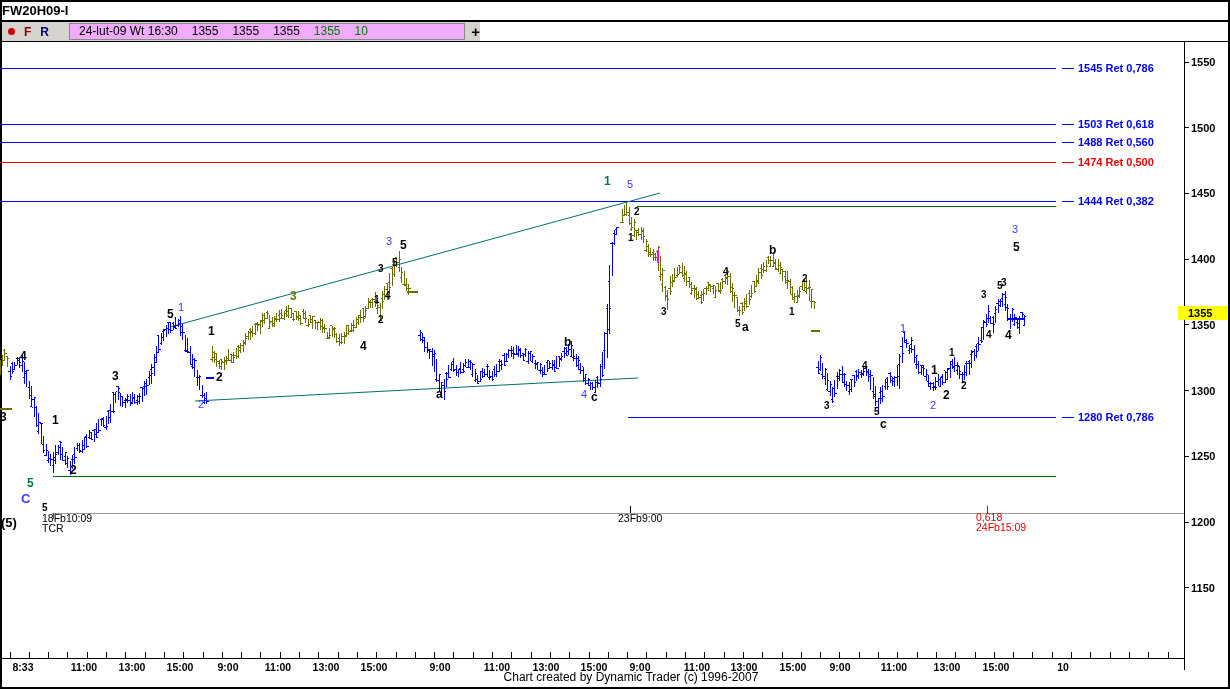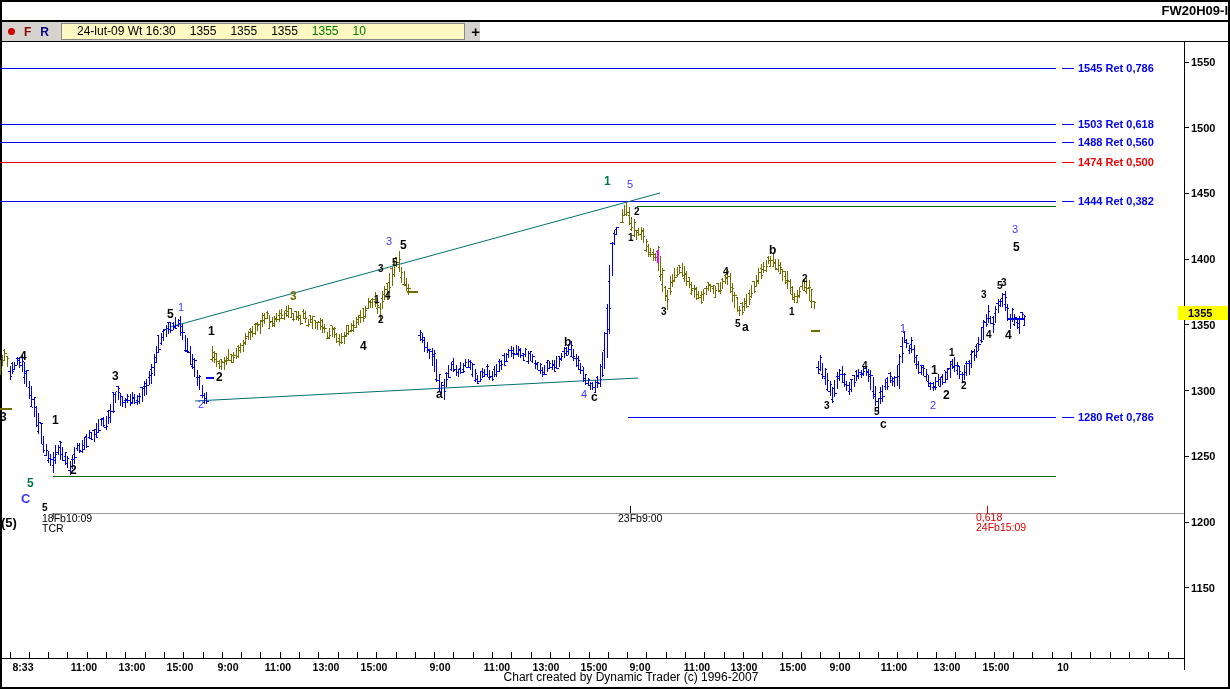--- a/index.html
+++ b/index.html
@@ -1,27 +1,27 @@
 <!DOCTYPE html>
 <html><head>
 <meta charset="utf-8">
 <style>
   html,body{margin:0;padding:0;background:#fff;}
   .screen{position:relative;width:1230px;height:689px;background:#fff;overflow:hidden;
           box-shadow:inset 0 0 0 2px #000;font-family:"Liberation Sans",sans-serif;}
   .titlebar{position:absolute;top:2px;left:2px;right:2px;height:18px;line-height:18px;
-            text-align:right;font-weight:700;font-size:13px;border-bottom:2px solid #000;background:#fff;}
+            text-align:left;font-weight:700;font-size:13px;border-bottom:2px solid #000;background:#fff;}
   .toolbar{position:absolute;top:22px;left:2px;height:19px;width:478px;background:#d6d3ce;
            display:flex;align-items:center;font-size:12px;}
   .chart-topline{position:absolute;top:41px;left:0;right:0;height:1px;background:#000;}
   .dot{width:7px;height:7px;border-radius:50%;background:#cc0000;margin-left:6px;flex:0 0 auto;}
   .fbtn{color:#8b0000;font-weight:700;margin-left:9px;cursor:pointer;}
   .rbtn{color:#000080;font-weight:700;margin-left:9px;cursor:pointer;}
-  .quotebox{margin-left:12px;background:#fef9c3;border:1px solid #888;height:15px;line-height:15px;
-            width:388px;padding-left:15px;font-size:12px;white-space:nowrap;}
+  .quotebox{margin-left:20px;background:#f0abfc;border:1px solid #888;height:15px;line-height:15px;
+            width:388px;padding-left:9px;font-size:12px;white-space:nowrap;}
   .quotebox span{margin-right:14px;}
   .qgreen{color:#007a00;}
   .plus{font-weight:700;font-size:15px;margin-left:6px;cursor:pointer;line-height:14px;}
   svg{position:absolute;top:0;left:0;}
   .copyright{position:absolute;top:670px;left:0;right:0;text-align:center;font-size:12px;color:#000;padding-left:32px;}
 </style>
 </head>
 <body>
 
 <div class="screen">

